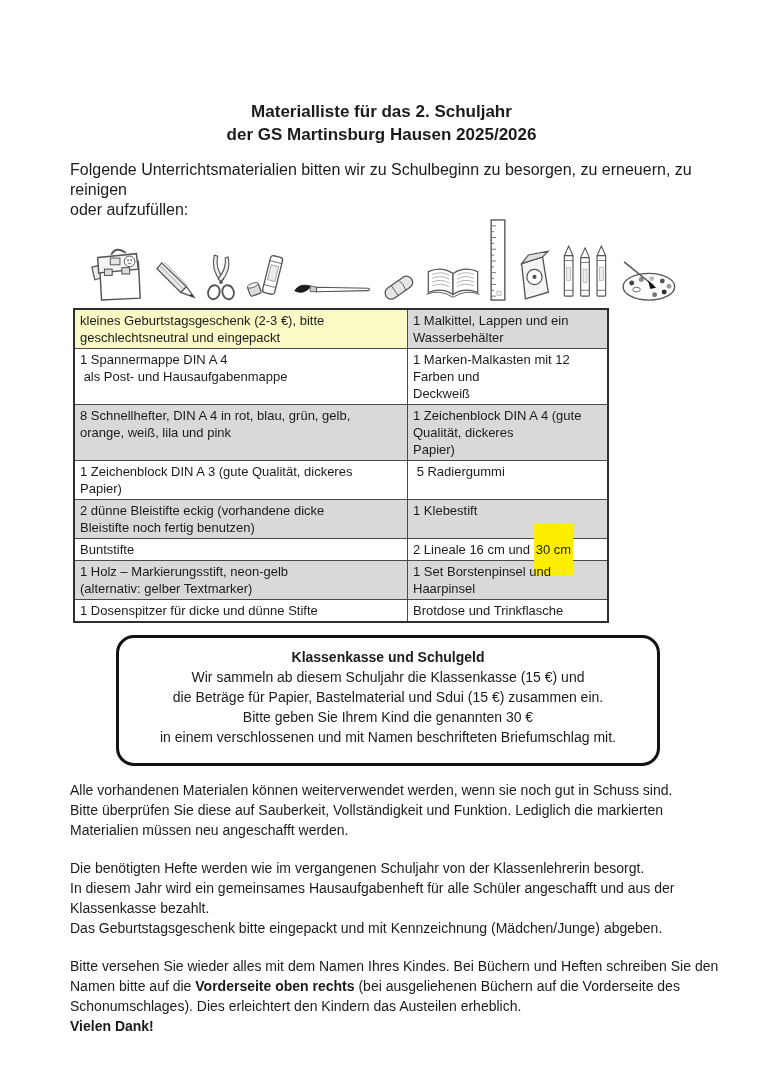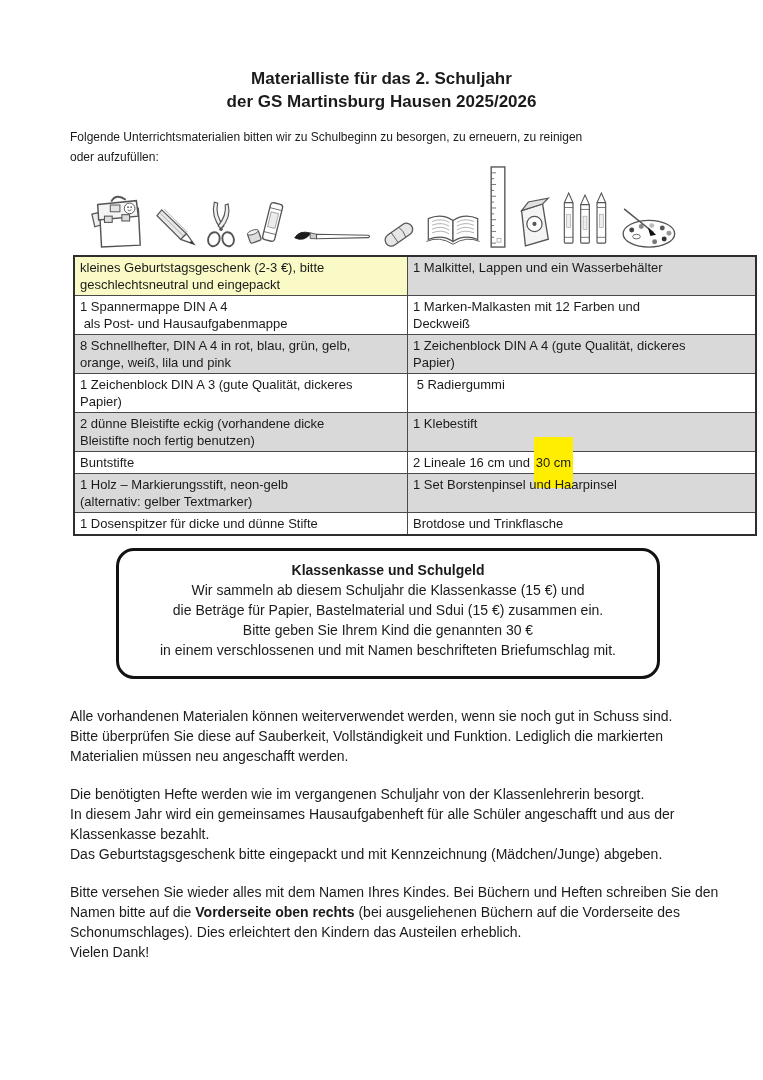--- a/index.html
+++ b/index.html
@@ -7,46 +7,46 @@
     --cell-pale-yellow:#fafac6;
     --highlight-yellow:#ffee00;
     --border-dark:#2e2e2e;
     --grid-line:#4a4a4a;
   }
   html,body{margin:0;padding:0;background:#ffffff;}
   .page{
     width:763px;height:1080px;background:#fff;position:relative;overflow:hidden;
     font-family:"Liberation Sans","DejaVu Sans",sans-serif;color:#1b1b1b;
   }
-  .title-block{padding-top:67px;text-align:center;font-weight:bold;font-size:17px;line-height:23px;}
-  .intro{margin:14px 48px 0 70px;font-size:12px;line-height:20px;white-space:pre-line;}
+  .title-block{padding-top:100px;text-align:center;font-weight:bold;font-size:17px;line-height:23px;}
+  .intro{margin:14px 48px 0 70px;font-size:16px;line-height:20px;white-space:pre-line;}
   .clipart-strip{margin:2px 0 0 86px;width:620px;height:80px;display:flex;align-items:flex-end;gap:6px;}
   .clipart-strip svg{flex:0 0 auto;}
   .brush-offset{margin-bottom:3px;}
   table.materials{
-    margin:6px 0 0 73px;width:684px;border-collapse:collapse;
+    margin:6px 0 0 73px;width:536px;border-collapse:collapse;
     font-size:13px;line-height:17px;border:2px solid var(--border-dark);
   }
   td.cell{border:1px solid var(--grid-line);padding:2px 5px;vertical-align:top;white-space:pre-wrap;}
   td.left{width:322px;}
   .gray{background:var(--cell-gray);}
   .white{background:#ffffff;}
   .pale{background:var(--cell-pale-yellow) !important;}
   mark.hl{background:var(--highlight-yellow);color:inherit;padding:18px 2px;}
   .info-box{
     margin:12px 0 0 116px;width:502px;border:3px solid #121212;border-radius:18px;
     padding:9px 18px 16px;text-align:center;font-size:14px;line-height:20px;
   }
   .info-box .bt{font-weight:bold;}
   .info-box .bb{white-space:pre-line;}
   .para{margin:0;padding:0 40px 0 70px;font-size:14px;line-height:20px;white-space:pre-line;}
   .para-inline{white-space:normal;}
-  .mt1{margin-top:27px;} .mt2{margin-top:18px;}
+  .mt1{margin-top:14px;} .mt2{margin-top:18px;}
   b.inline-bold{font-weight:bold;}
-  .thanks{font-weight:normal;}
+  .thanks{font-weight:bold;}
   .hidden-defs{position:absolute;width:0;height:0;overflow:hidden;}
 </style>
 </head>
 <body>
 
 <svg class="hidden-defs" aria-hidden="true">
   <defs>
     <symbol id="sym-school-bag" viewBox="0 0 66 60">
       <path d="M6 24 L14 22 L16 35 L9 37 Z" fill="#eee" stroke="#555" stroke-width="1.3"></path>
       <path d="M14 22 L54 18 L56 56 L16 58 Z" fill="#fff" stroke="#555" stroke-width="1.5"></path>

